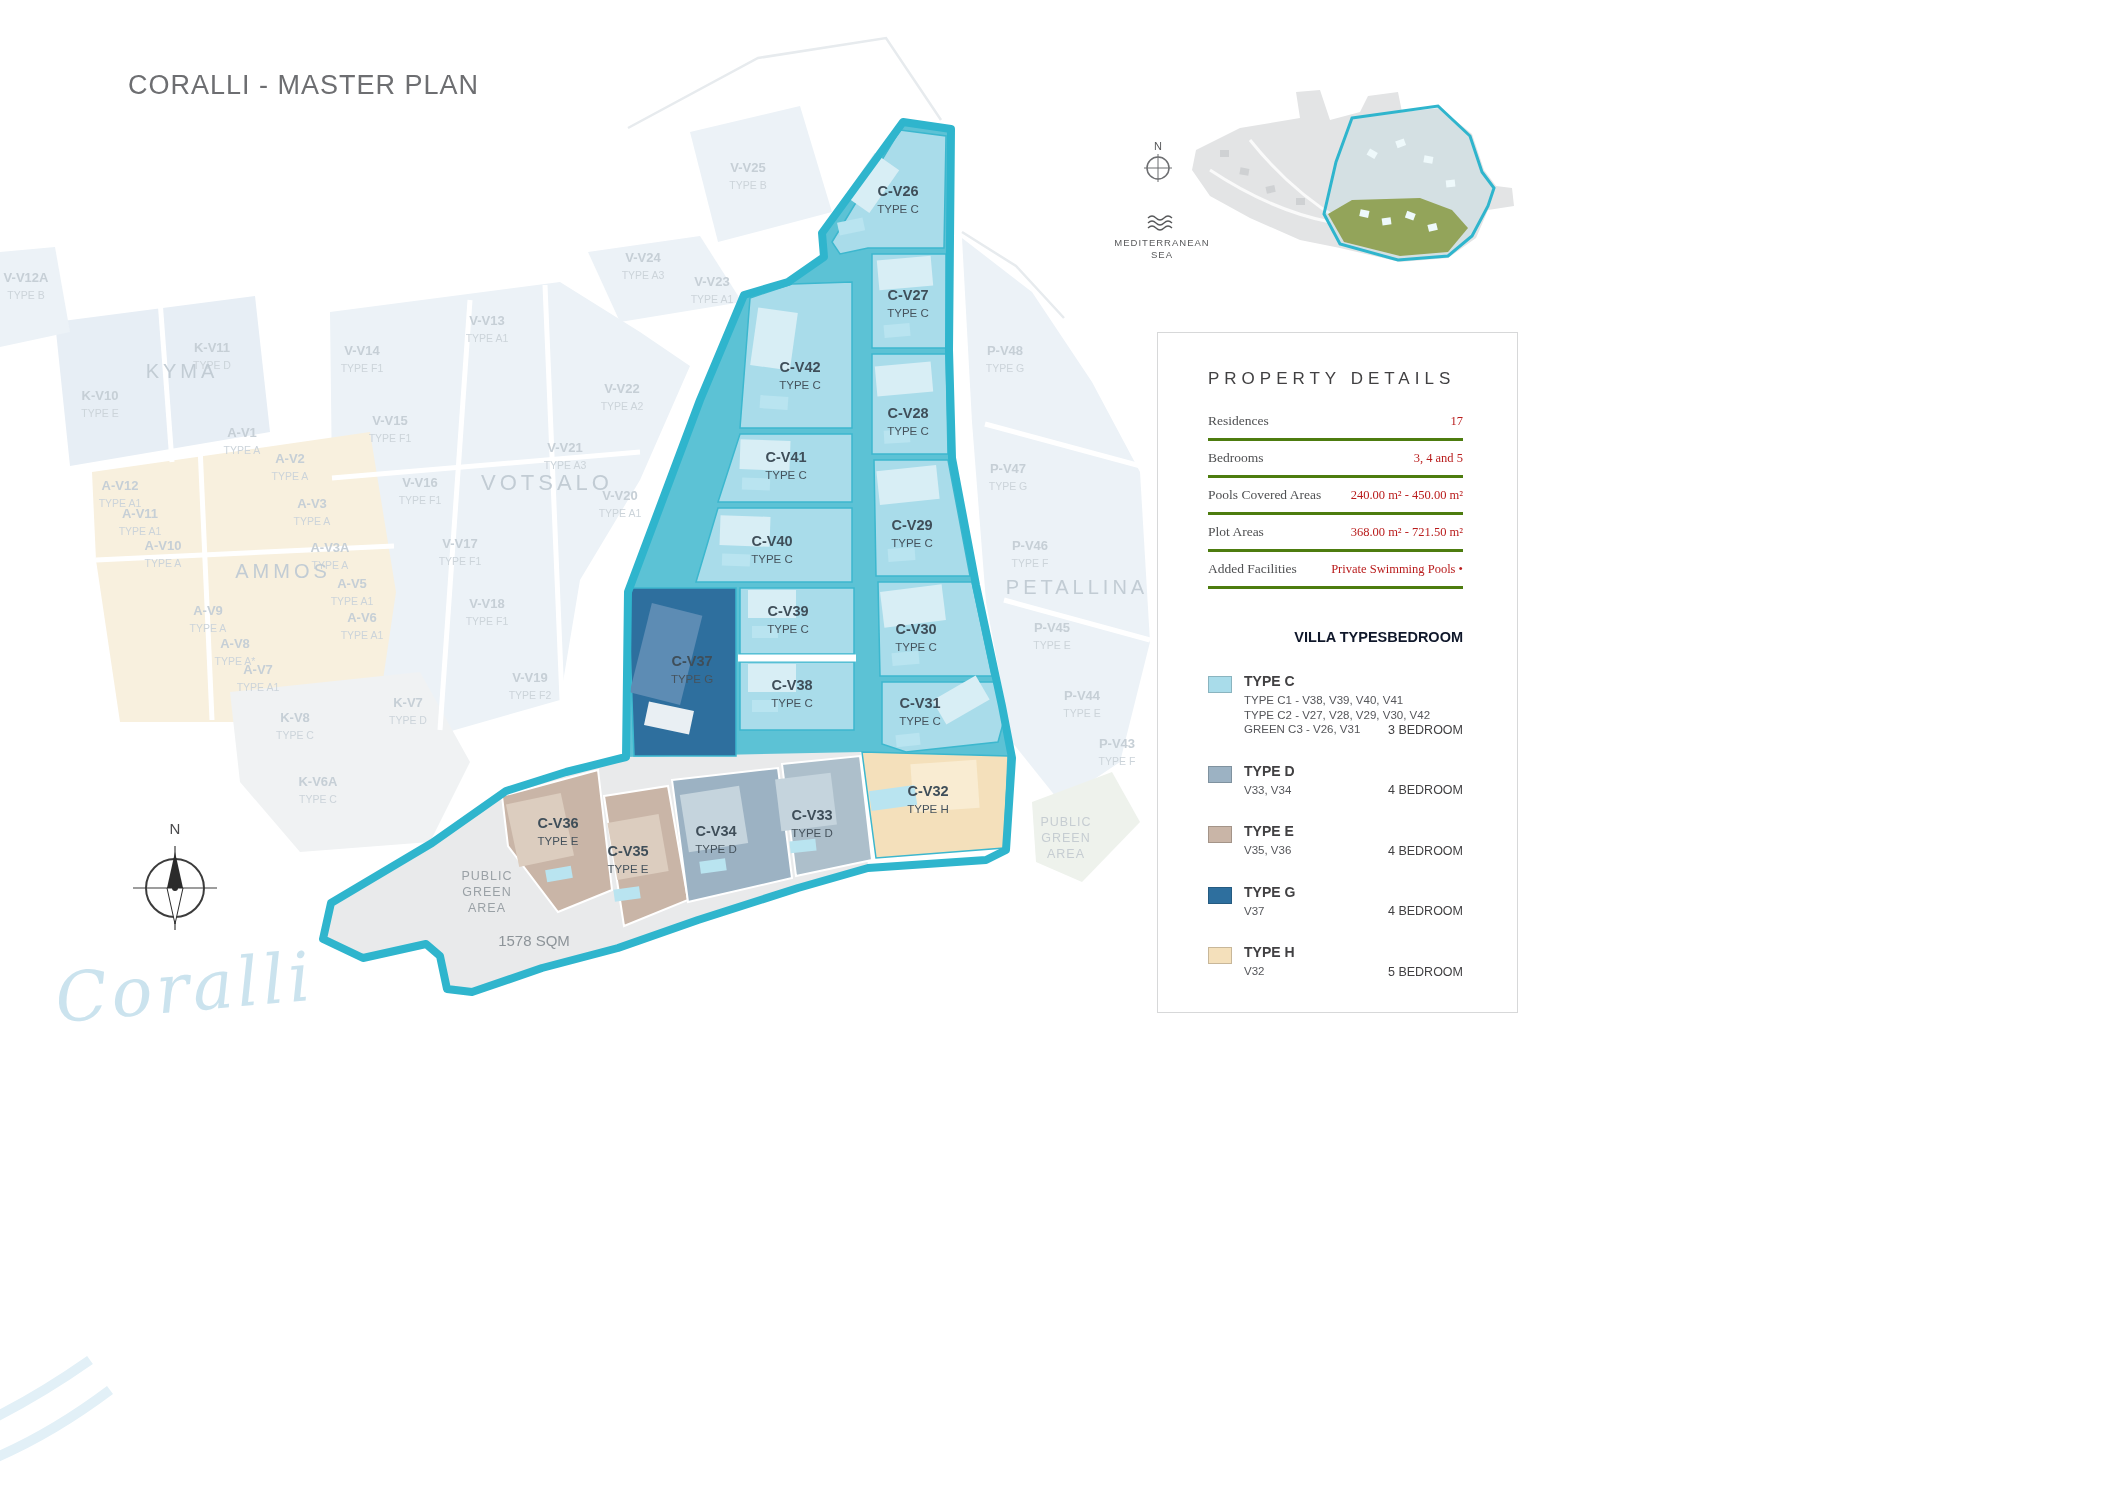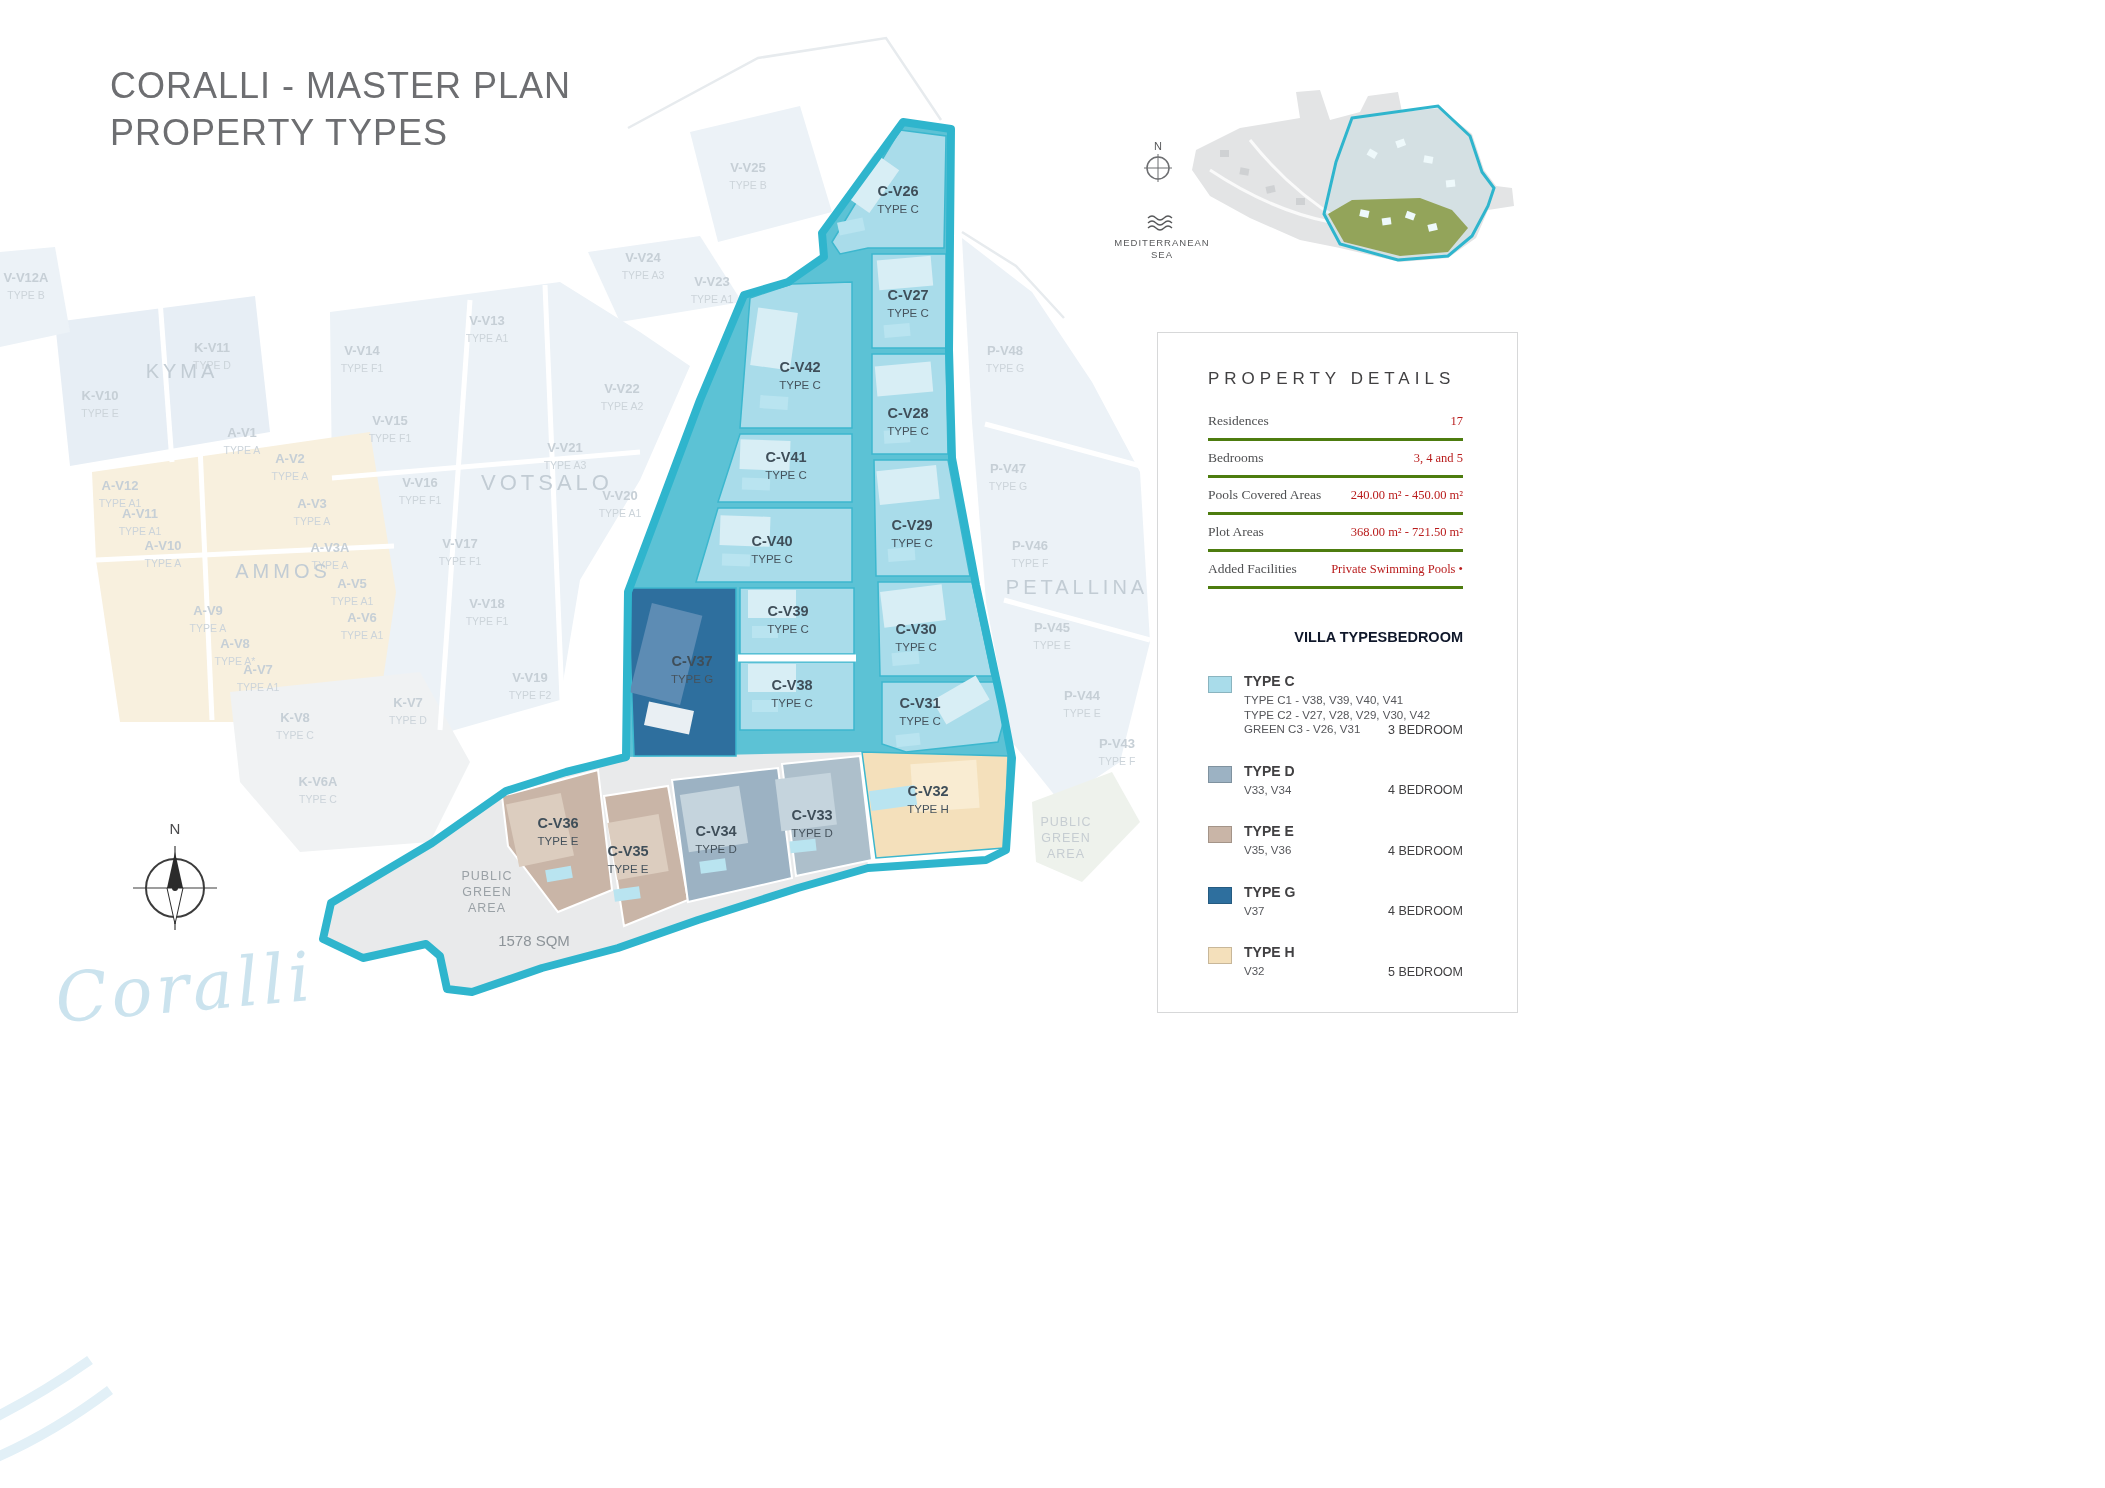--- a/index.html
+++ b/index.html
@@ -1,19 +1,19 @@
 <!DOCTYPE html>
 <html><head>
 <meta charset="utf-8">
 <style>
   html,body{margin:0;padding:0;background:#ffffff;}
   .page{position:relative;width:2105px;height:1488px;background:#ffffff;overflow:hidden;
         font-family:"Liberation Sans",sans-serif;}
   
-  .title{position:absolute;left:110px;top:62px;font-size:36px;line-height:47px;
+  .title{position:absolute;left:128px;top:62px;font-size:27px;line-height:47px;
          color:#6d6e71;letter-spacing:1px;}
   
   svg.map{position:absolute;left:0;top:0;}
   
   .f-blue{fill:#ecf2f7;} .f-blue2{fill:#e7eef5;} .f-cream{fill:#f8f0de;}
   .f-gray{fill:#f0f2f3;} .f-green{fill:#eef2ec;}
   .coast{fill:none;stroke:#e7ebee;stroke-width:2.5;}
   .rdline{stroke:#ffffff;stroke-width:5;}
   
   .fn{font-size:13px;font-weight:bold;fill:#c6cfd6;text-anchor:middle;}
@@ -56,21 +56,20 @@
   .lline{font-size:11.5px;color:#55565a;line-height:14.5px;white-space:nowrap;}
   .lbed{position:absolute;right:0;bottom:0;font-size:12.5px;color:#414042;white-space:nowrap;}
 </style>
 </head>
 <body>
 
 <div class="page">
 
   <div class="title">
     <div>CORALLI - MASTER PLAN</div>
-    <div>PROPERTY TYPES</div>
   </div>
 
   <svg class="map" width="2105" height="1488" viewBox="0 0 2105 1488">
 
     <g>
       <path class="coast" d="M628,128 L758,58 L886,38 L941,120"></path>
       <path class="coast" d="M962,232 L1016,266 L1064,318"></path>
       <polygon class="f-blue" points="690,132 800,106 832,212 718,242"></polygon>
       <polygon class="f-blue" points="588,252 700,236 742,302 620,322"></polygon>
       <polygon class="f-blue" points="330,312 560,282 640,332 690,366 640,480 580,580 560,700 420,740 350,640 332,480"></polygon>

